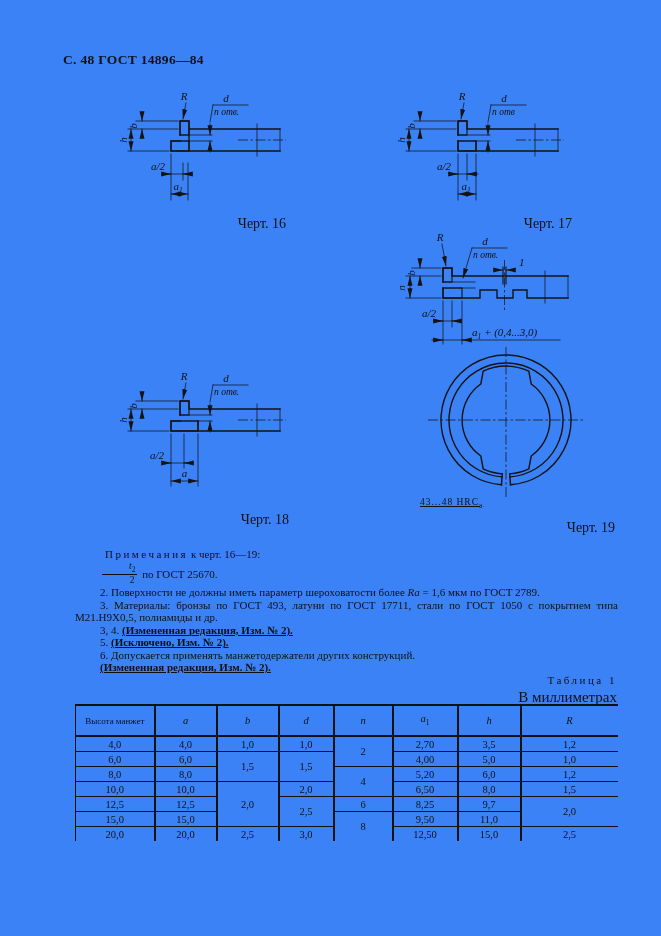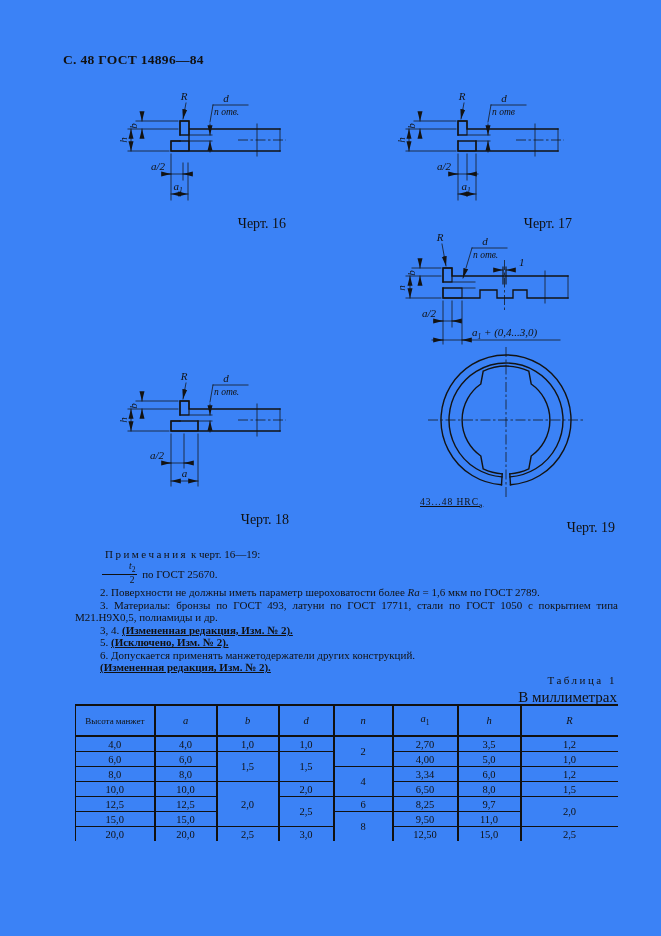--- a/index.html
+++ b/index.html
@@ -302,21 +302,21 @@
       <td rowspan="2">1,5</td>
       <td rowspan="2">1,5</td>
       <td>4,00</td>
       <td>5,0</td>
       <td>1,0</td>
     </tr>
     <tr>
       <td>8,0</td>
       <td>8,0</td>
       <td rowspan="2">4</td>
-      <td>3,34</td>
+      <td>5,20</td>
       <td>6,0</td>
       <td>1,2</td>
     </tr>
     <tr>
       <td>10,0</td>
       <td>10,0</td>
       <td rowspan="3">2,0</td>
       <td>2,0</td>
       <td>6,50</td>
       <td>8,0</td>

